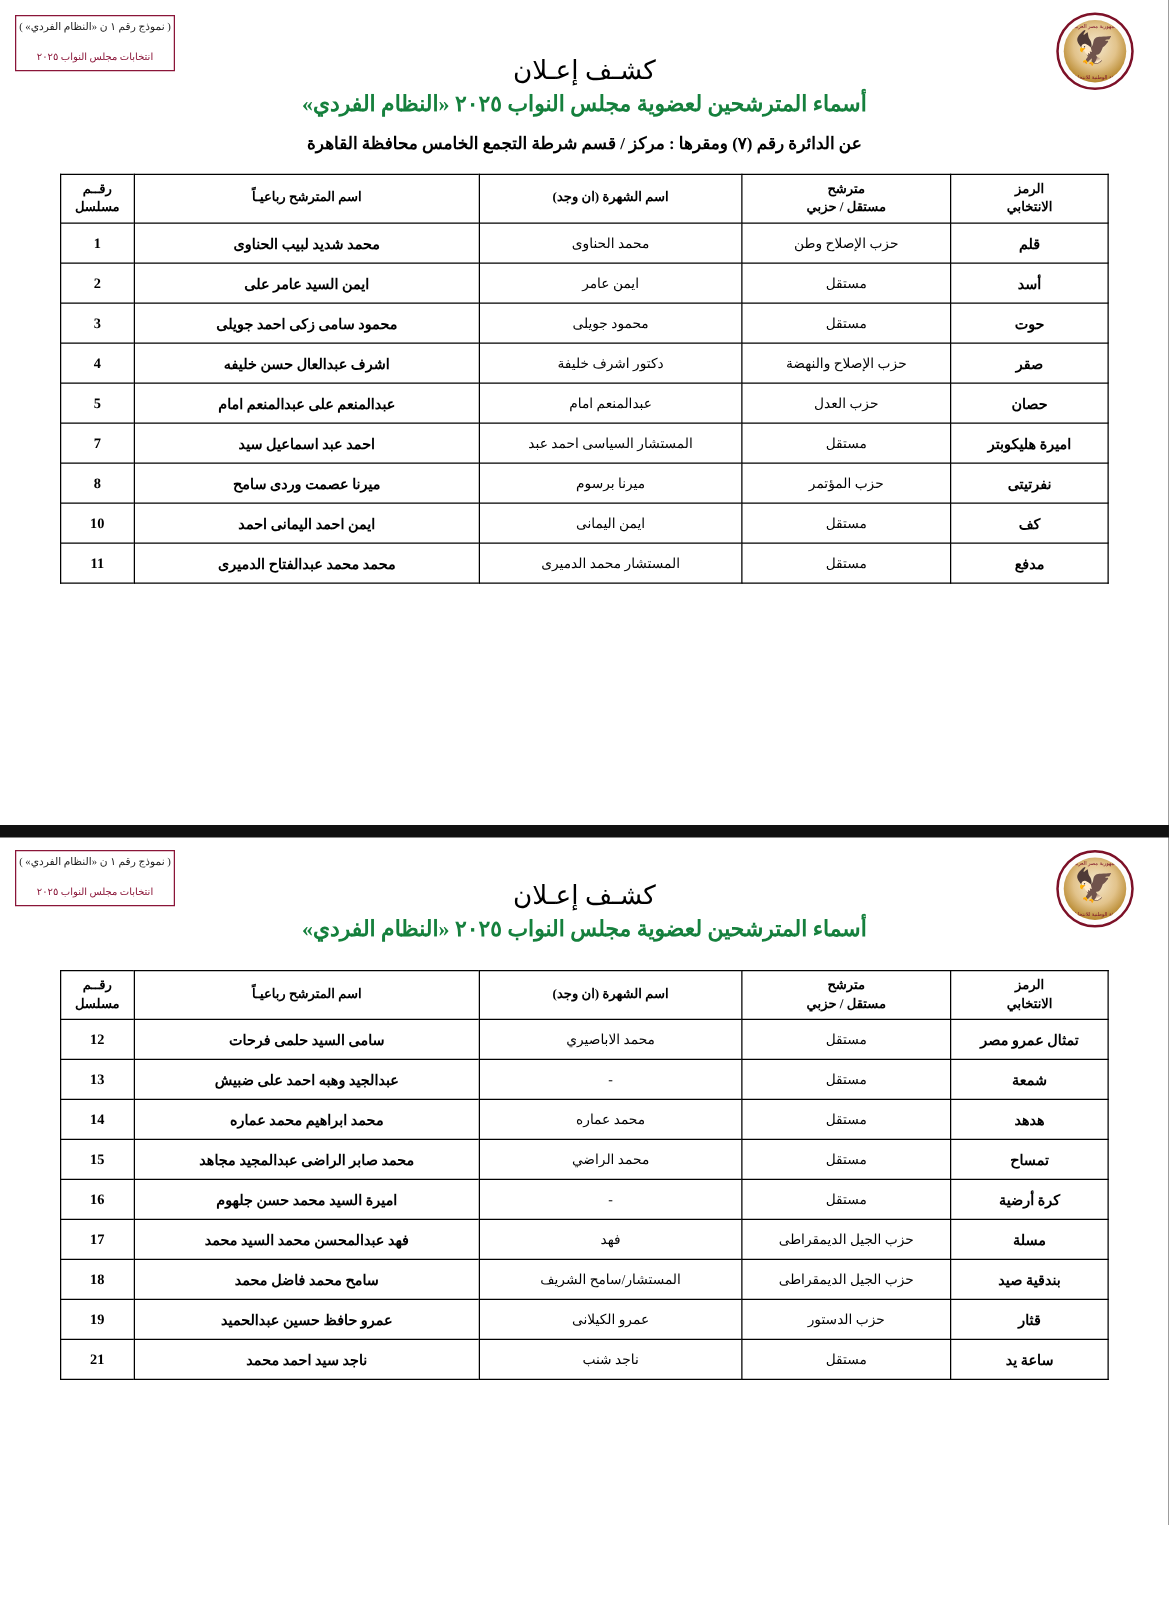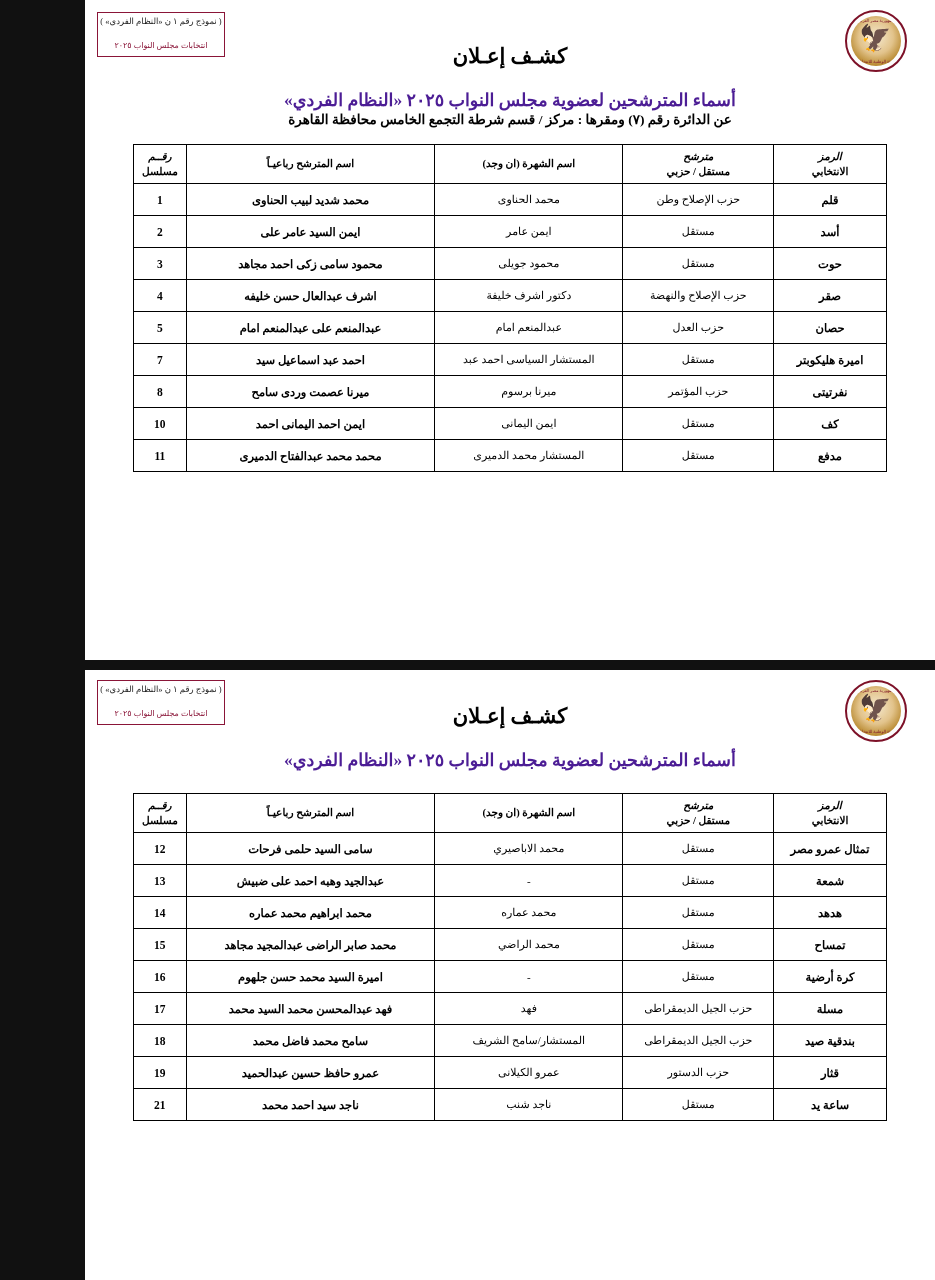--- a/index.html
+++ b/index.html
@@ -6,21 +6,21 @@
     margin: 0;
     padding: 0;
     background: #111111;
   }
   body {
     width: 935px;
     font-family: "Liberation Serif", "DejaVu Serif", serif;
     color: #000;
   }
   .page {
-    width: 850px;
+    width: 935px;
     background: #ffffff;
     box-sizing: border-box;
     position: relative;
     overflow: hidden;
   }
   .page-1 { height: 660px; }
   .page-gap { height: 10px; background: #111111; }
   .page-2 { height: 610px; }
 
   
@@ -101,37 +101,38 @@
     right: 0;
     text-align: center;
     font-size: 4.2px;
     color: #7d1128;
   }
 
   
   .doc-title {
     text-align: center;
     font-size: 21px;
-    font-weight: bold;
+    font-weight: normal;
     letter-spacing: 2px;
     padding-top: 44px;
   }
   .page-2 .doc-title { padding-top: 34px; }
   .doc-subtitle {
     text-align: center;
     font-size: 17.5px;
     font-weight: bold;
-    color: #4c1d95;
-    margin-top: 21px;
+    color: #15803d;
+    margin-top: 4px;
   }
   .doc-district {
     text-align: center;
     font-size: 13.5px;
     font-weight: bold;
     color: #000;
+    margin-top: 12px;
     letter-spacing: .3px;
   }
 
   
   .table-wrap {
     padding: 0 48px;
     margin-top: 16px;
   }
   .page-2 .table-wrap { margin-top: 22px; }
   table.cands {
@@ -166,21 +167,21 @@
   }
   table.cands td.symbol {
     font-weight: bold;
     font-size: 11.5px;
   }
   col.c-num    { width: 7%; }
   col.c-name   { width: 33%; }
   col.c-fame   { width: 25%; }
   col.c-party  { width: 20%; }
   col.c-symbol { width: 15%; }
-  .th-l1 { display: block; font-style: italic; }
+  .th-l1 { display: block; }
   .th-l2 { display: block; }
 </style>
 </head>
 <body>
 
 <div class="page page-1">
 
   <div class="form-stamp">
     <div class="l1">( نموذج رقم ١ ن «النظام الفردي» )</div>
     <div class="l2">انتخابات مجلس النواب ٢٠٢٥</div>
@@ -238,21 +239,21 @@
           <td class="symbol">أسد</td>
           <td>مستقل</td>
           <td>ايمن عامر</td>
           <td class="name">ايمن السيد عامر على</td>
           <td class="num">2</td>
         </tr>
         <tr>
           <td class="symbol">حوت</td>
           <td>مستقل</td>
           <td>محمود جويلى</td>
-          <td class="name">محمود سامى زكى احمد مجاهد</td>
+          <td class="name">محمود سامى زكى احمد جويلى</td>
           <td class="num">3</td>
         </tr>
         <tr>
           <td class="symbol">صقر</td>
           <td>حزب الإصلاح والنهضة</td>
           <td>دكتور اشرف خليفة</td>
           <td class="name">اشرف عبدالعال حسن خليفه</td>
           <td class="num">4</td>
         </tr>
         <tr>

